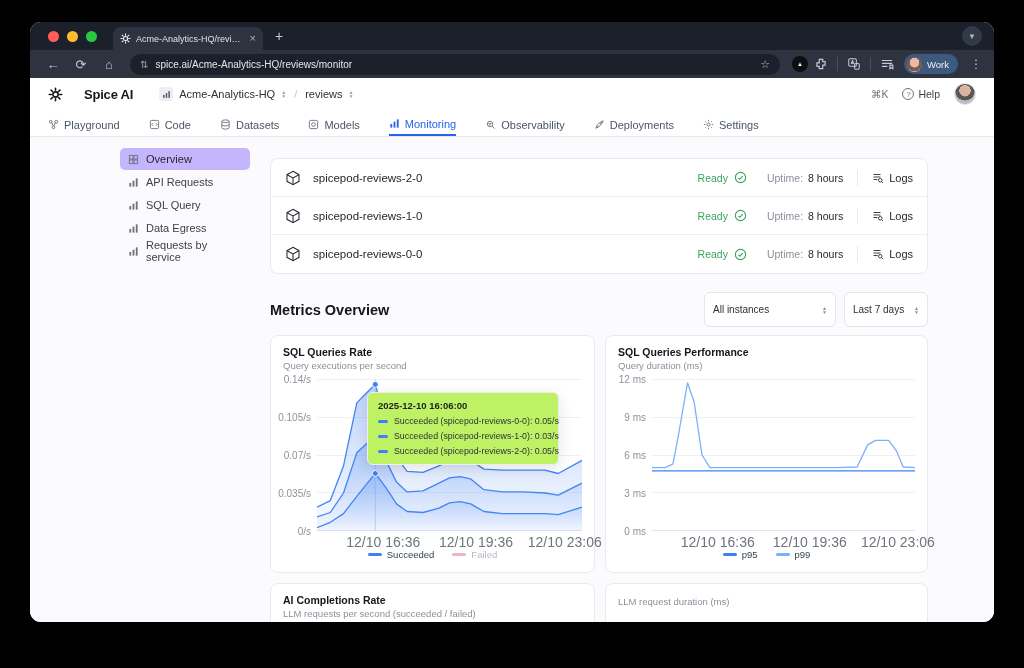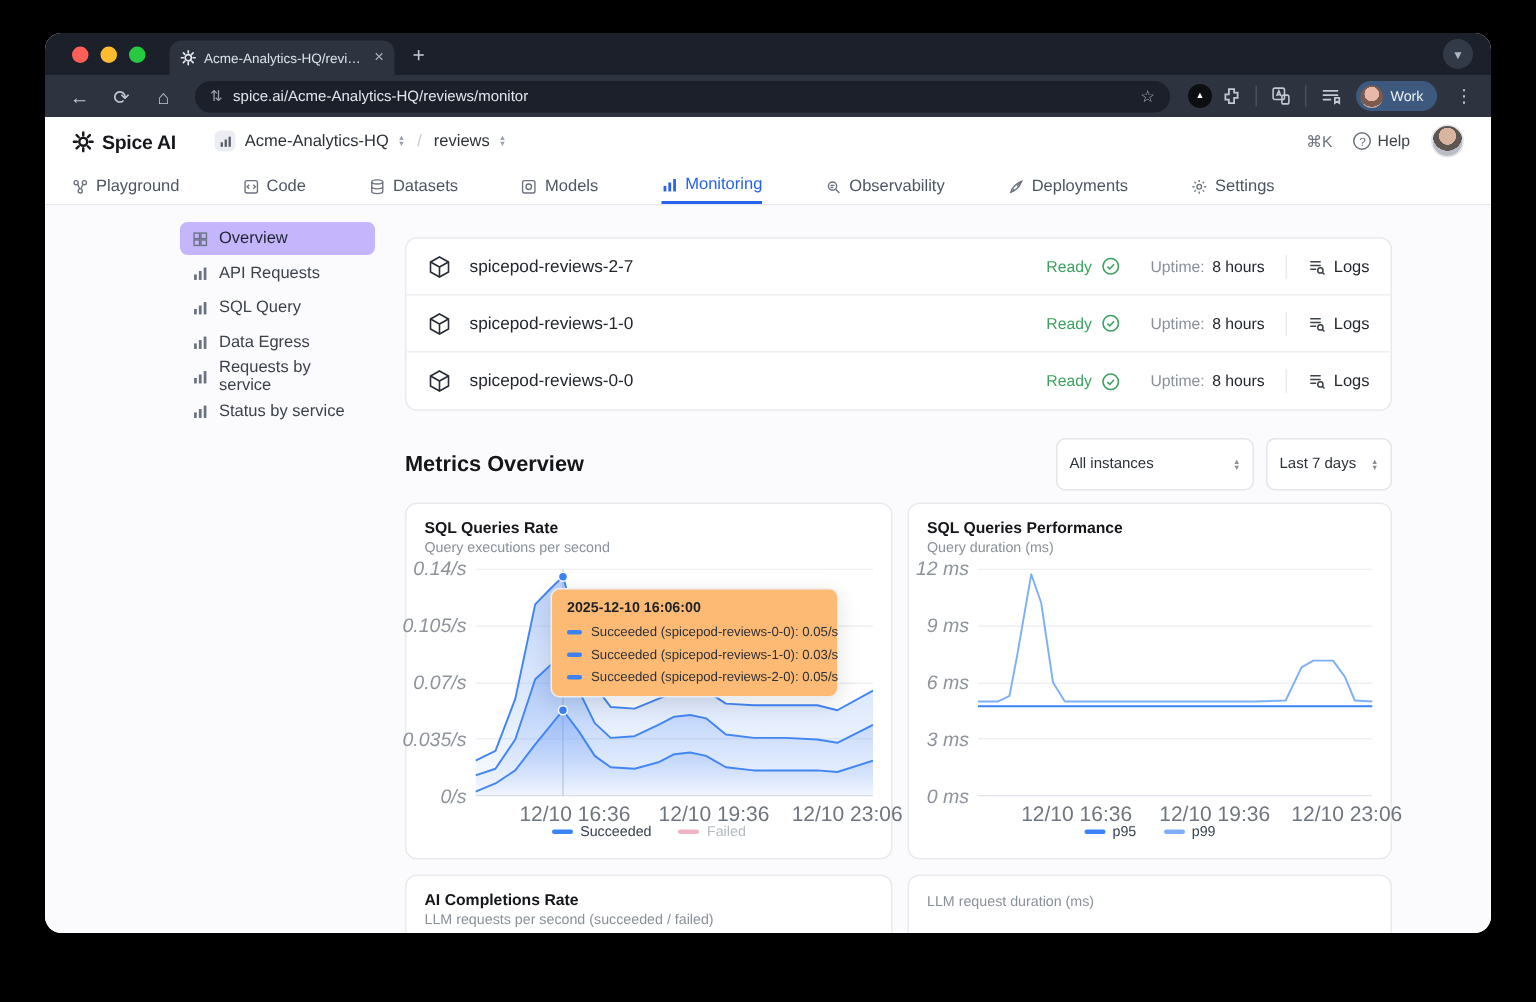--- a/index.html
+++ b/index.html
@@ -37,39 +37,39 @@
                   gap:5px; padding:0 9px 0 3px; margin-left:4px; }
   .profile-avatar { width:15px; height:15px; border-radius:50%;
                     background:radial-gradient(circle at 50% 38%, #e8b9a8 0 40%, #7c5a4e 41% 70%, #caa 71%); }
   .profile-name { color:#eef1f5; font-size:9.5px; }
   .kebab { color:#c3c9d3; font-size:12px; margin-left:6px; letter-spacing:0; }
 
   
   .appheader { height:32px; background:#fff; display:flex; align-items:center; padding:0 18px; }
   .brand { display:flex; align-items:center; gap:5px; }
   .brand svg { width:15px; height:15px; color:#17181c; }
-  .brand-name { font-size:13px; font-weight:bold; color:#17181c; letter-spacing:-0.2px; }
+  .brand-name { font-size:13px; font-weight:bold; color:#17181c; letter-spacing:-0.2px;margin-left:16px; }
   .crumb { display:flex; align-items:center; gap:6px; margin-left:26px; }
   .crumb-chip { display:flex; align-items:center; gap:6px; }
   .crumb-ic { width:14px; height:14px; border-radius:4px; background:#eceef3; display:flex; align-items:center; justify-content:center; }
   .crumb-ic svg { width:9px; height:9px; color:#555b66; }
   .crumb-label { font-size:11px; color:#2c3138; }
   .updown { display:flex; flex-direction:column; line-height:4px; font-size:5px; color:#9aa1ab; }
   .crumb-sep { color:#c8ccd3; font-size:11px; margin:0 2px; }
   .header-right { margin-left:auto; display:flex; align-items:center; gap:14px; }
   .cmdk { font-size:10.5px; color:#6b7280; }
   .help { display:flex; align-items:center; gap:4px; font-size:10.5px; color:#3c424b; }
   .help-q { width:12px; height:12px; border-radius:50%; border:1px solid #6b7280; color:#6b7280;
             font-size:8px; display:flex; align-items:center; justify-content:center; }
   .user-avatar { width:22px; height:22px; border-radius:50%;
                  background:radial-gradient(circle at 50% 34%, #d9b49e 0 34%, #5d5650 35% 58%, #b9bdc4 59%);
                  border:1px solid #e3e5ea; }
 
   
-  .appnav { height:27px; border-bottom:1px solid #e7e9ee; display:flex; align-items:center; gap:42px; padding:2px 18px 0; }
+  .appnav { height:27px; border-bottom:1px solid #e7e9ee; display:flex; align-items:flex-end; gap:29px; padding:2px 18px 0; }
   .navtab { display:flex; align-items:center; gap:5px; font-size:11px; color:#4b5563; height:23px; }
   .navtab svg { width:11px; height:11px; color:#6b7280; }
   .navtab.active { color:#2563eb; border-bottom:2px solid #2563eb; }
   .navtab.active svg { color:#2563eb; }
 
   
   .content { height:485px; background:#fbfbfd; display:flex; padding:11px 0 0 90px; }
   .sidebar { width:130px; flex:none; margin-right:20px; display:flex; flex-direction:column; gap:1px; }
   .side-item { display:flex; align-items:center; gap:7px; height:22px; padding:0 8px; border-radius:5px;
                font-size:11px; color:#3c424b; }
@@ -102,31 +102,31 @@
 
   .charts-grid { margin-top:8px; display:grid; grid-template-columns:325px 323px; gap:10px; }
   .chart-card { background:#fff; border:1px solid #e8eaee; border-radius:8px; padding:10px 12px 6px; position:relative; }
   .row1 .chart-card { height:238px; }
   .row2 { margin-top:10px; }
   .row2 .chart-card { height:180px; }
   .ch-title { font-size:10.5px; font-weight:bold; color:#14161a; }
   .ch-sub { font-size:9.5px; color:#8a909a; margin-top:2px; }
   .ch-row { display:flex; height:152px; margin-top:8px; }
   .ch-ylab { position:relative; width:34px; flex:none; }
-  .ytick { position:absolute; right:6px; transform:translateY(-50%); font-size:13px; color:#8d939c; white-space:nowrap;font-style:italic; }
+  .ytick { position:absolute; right:6px; transform:translateY(-50%); font-size:10px; color:#8d939c; white-space:nowrap; }
   .ch-plot { flex:1; position:relative; }
   .ch-plot svg { position:absolute; inset:0; }
   .ch-xt { position:relative; height:13px; margin-left:34px; }
   .xtick { position:absolute; transform:translateX(-50%); top:3px; font-size:14px; color:#6f757e; white-space:nowrap; }
   .ch-leg { display:flex; justify-content:center; align-items:center; gap:18px; height:20px; }
   .leg-item { display:flex; align-items:center; gap:5px; font-size:9.5px; color:#374151; }
   .leg-item.muted { color:#b4bac2; }
   .leg-dash { width:14px; height:3px; border-radius:2px; }
 
-  .tooltip { position:absolute; left:96px; top:56px; width:192px; background:#fdba74; border:1px solid #eceef2;
+  .tooltip { position:absolute; left:96px; top:56px; width:192px; background:#bef264; border:1px solid #eceef2;
              border-radius:6px; box-shadow:0 4px 14px rgba(20,24,34,.12); padding:7px 10px 8px; z-index:5; }
   .tt-title { font-size:9.5px; font-weight:bold; color:#1c2026; }
   .tt-row { display:flex; align-items:center; gap:6px; margin-top:5px; }
   .tt-dash { width:10px; height:3px; border-radius:2px; background:#3b82f6; flex:none; }
   .tt-text { font-size:8.8px; color:#2c3138; white-space:nowrap; }
 </style>
 </head>
 <body>
 
 <div class="window">
@@ -322,40 +322,32 @@
         <span>Data Egress</span>
       </div>
       <div class="side-item">
         <svg viewBox="0 0 24 24" fill="currentColor">
             <rect x="3" y="13" width="4" height="8"></rect>
             <rect x="10" y="8" width="4" height="13"></rect>
             <rect x="17" y="3" width="4" height="18"></rect>
           </svg>
         <span>Requests by service</span>
       </div>
-      <div class="side-item">
-        <svg viewBox="0 0 24 24" fill="currentColor">
-            <rect x="3" y="13" width="4" height="8"></rect>
-            <rect x="10" y="8" width="4" height="13"></rect>
-            <rect x="17" y="3" width="4" height="18"></rect>
-          </svg>
-        <span>Status by service</span>
-      </div>
     </div>
 
     <div class="main">
 
       <div class="inst-card">
 
         <div class="inst-row">
           <svg class="cube" viewBox="0 0 24 24" fill="none" stroke="currentColor" stroke-width="1.6">
               <path d="M12 2l9 5v10l-9 5-9-5V7z"></path>
               <path d="M3 7l9 5 9-5M12 12v10"></path>
             </svg>
-          <span class="inst-name">spicepod-reviews-2-7</span>
+          <span class="inst-name">spicepod-reviews-2-0</span>
           <div class="inst-right">
             <span class="ready">Ready</span>
             <svg class="check" viewBox="0 0 24 24" fill="none" stroke="currentColor" stroke-width="2">
                 <circle cx="12" cy="12" r="9.5"></circle>
                 <path d="M8 12.5l2.8 2.8L16 9.5"></path>
               </svg>
             <span class="uptime-label">Uptime:</span>
             <span class="uptime-val">8 hours</span>
             <span class="inst-div"></span>
             <div class="logs-btn">

